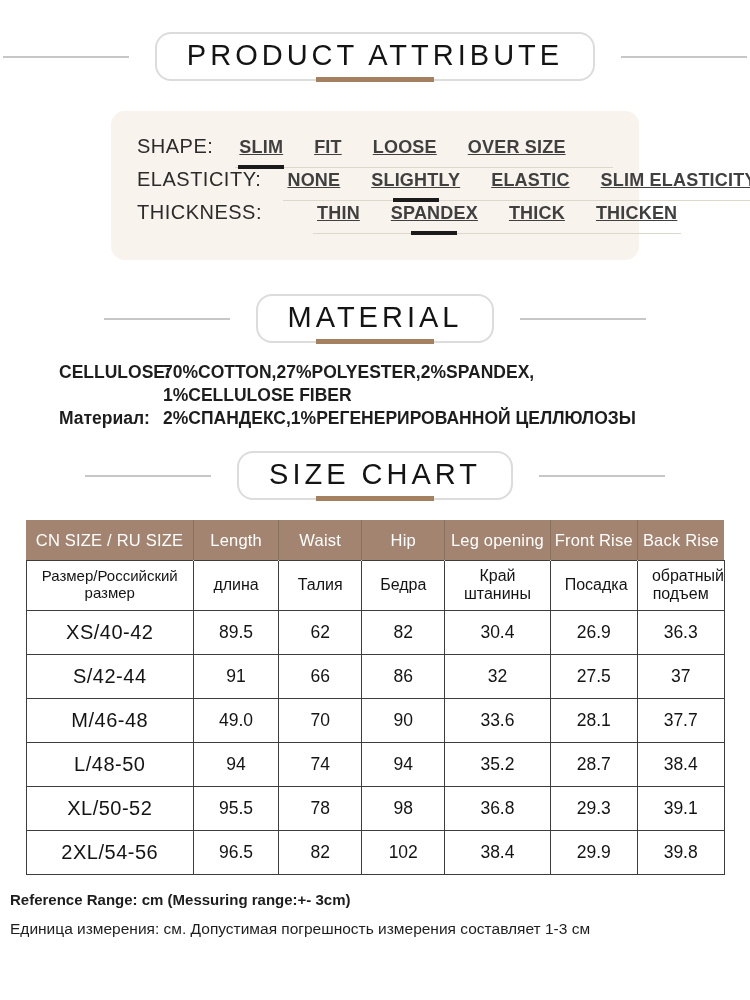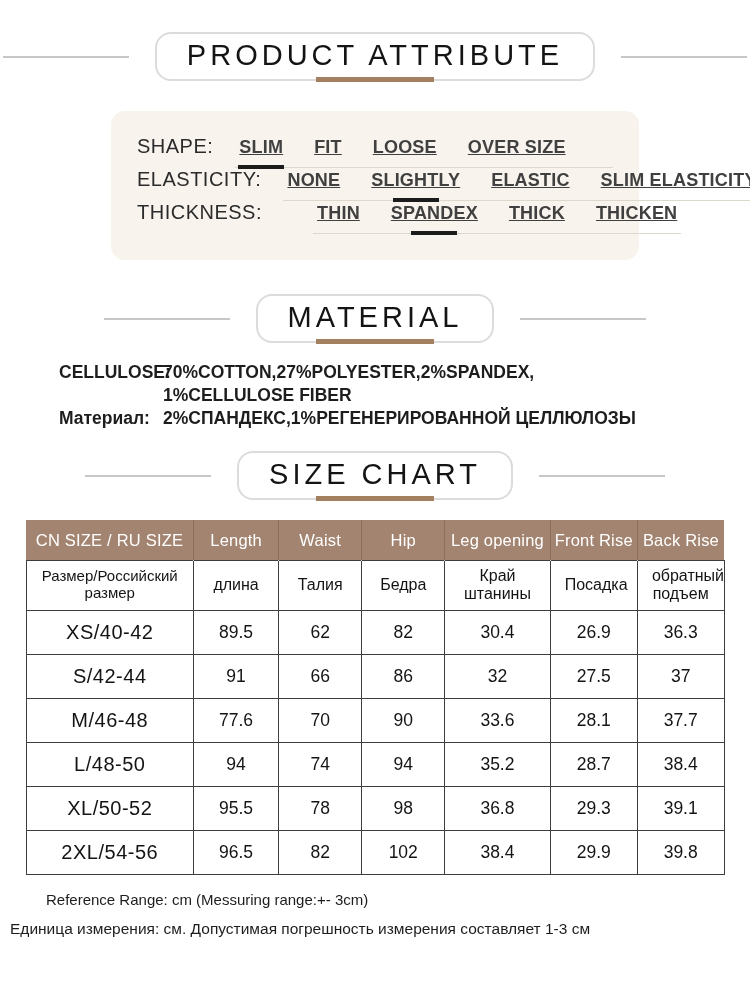--- a/index.html
+++ b/index.html
@@ -84,21 +84,21 @@
     border:1px solid #3d3d3d; text-align:center;
     background:#fff; color:#141414;
   }
   tr.subhead td { font-size:16px; line-height:1.12; height:50px; padding:2px 14px; }
   tr.subhead td:first-child { font-size:15px; padding:1px 10px; }
   tr.data td { height:44px; font-size:17.5px; padding:0 2px; }
   tr.data td:first-child { font-size:20px; letter-spacing:0.5px; }
 
   
   .notes { margin:16px 0 0 10px; }
-  .note-en { font-weight:400; font-size:15px;margin-left:36px; }
+  .note-en { font-weight:700; font-size:15px; }
   .note-ru { font-weight:400; font-size:15.5px; margin-top:12px; }
 </style>
 </head>
 <body>
 
 <div class="title-row" id="pa-title">
   <div class="side-line"></div>
   <div class="title-box">
     <span class="title-text">PRODUCT ATTRIBUTE</span>
     <span class="title-bar"></span>
@@ -219,21 +219,21 @@
       <td>S/42-44</td>
       <td>91</td>
       <td>66</td>
       <td>86</td>
       <td>32</td>
       <td>27.5</td>
       <td>37</td>
     </tr>
     <tr class="data">
       <td>M/46-48</td>
-      <td>77.6</td>
+      <td>49.0</td>
       <td>70</td>
       <td>90</td>
       <td>33.6</td>
       <td>28.1</td>
       <td>37.7</td>
     </tr>
     <tr class="data">
       <td>L/48-50</td>
       <td>94</td>
       <td>74</td>

